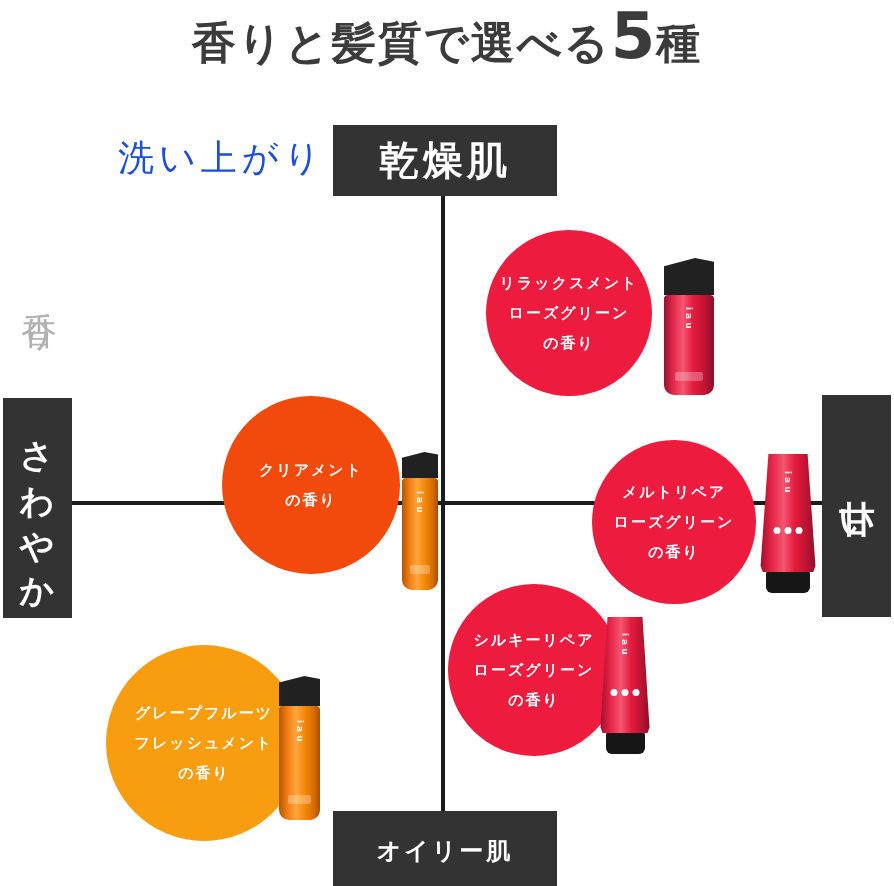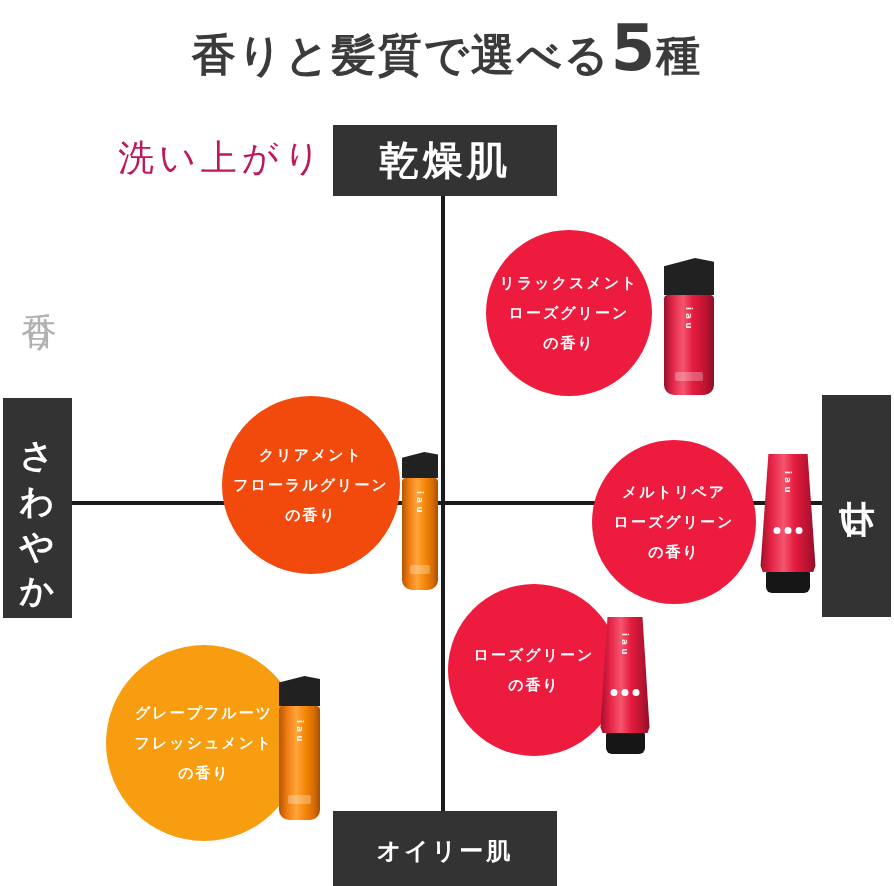--- a/index.html
+++ b/index.html
@@ -2,31 +2,31 @@
 <html><head>
 <meta charset="utf-8">
 <style>
   html,body{margin:0;padding:0;}
   body{
     width:894px;height:886px;position:relative;background:#ffffff;
     font-family:"DejaVu Sans", sans-serif;overflow:hidden;
   }
   
   .title{
-    position:absolute;top:12px;left:0;width:100%;height:72px;
+    position:absolute;top:0;left:0;width:100%;height:72px;
     display:flex;justify-content:center;align-items:baseline;
     color:#3b3b3b;font-weight:700;
   }
   .title .t-part{font-size:44px;letter-spacing:2px;line-height:72px;}
   .title .t-num{font-size:64px;letter-spacing:1px;line-height:72px;}
 
   
   .label-wash{
     position:absolute;left:118px;top:134px;
-    font-size:36px;letter-spacing:5px;color:#be185d;font-weight:500;
+    font-size:36px;letter-spacing:5px;color:#1d4ed8;font-weight:500;
   }
   .label-scent{
     position:absolute;left:14px;top:284px;
     writing-mode:vertical-rl;font-size:36px;letter-spacing:8px;
     color:#b1b1b1;font-weight:500;
   }
 
   
   .axis-box{
     position:absolute;background:#333333;color:#ffffff;
@@ -133,31 +133,31 @@
   <div class="axis-h"></div>
 
   <div class="pcircle c-relaxment">
     <div class="pline">リラックスメント</div>
     <div class="pline">ローズグリーン</div>
     <div class="pline">の香り</div>
   </div>
 
   <div class="pcircle c-clearment">
     <div class="pline">クリアメント</div>
-    <div class="pline">フローラルグリーン</div>
     <div class="pline">の香り</div>
   </div>
 
   <div class="pcircle c-meltrepair">
     <div class="pline">メルトリペア</div>
     <div class="pline">ローズグリーン</div>
     <div class="pline">の香り</div>
   </div>
 
   <div class="pcircle c-silkyrepair">
+    <div class="pline">シルキーリペア</div>
     <div class="pline">ローズグリーン</div>
     <div class="pline">の香り</div>
   </div>
 
   <div class="pcircle c-freshment">
     <div class="pline">グレープフルーツ</div>
     <div class="pline">フレッシュメント</div>
     <div class="pline">の香り</div>
   </div>
 

